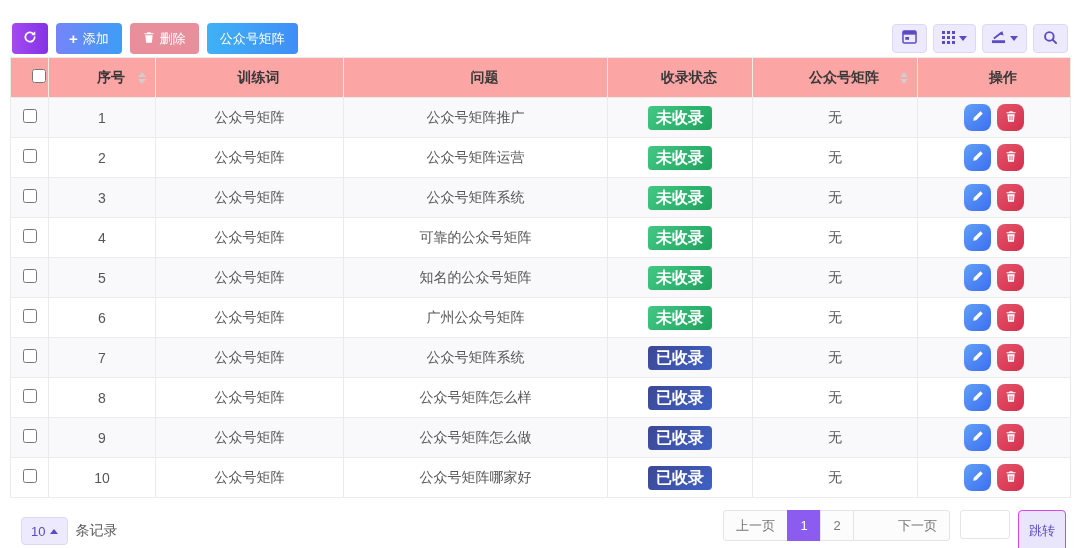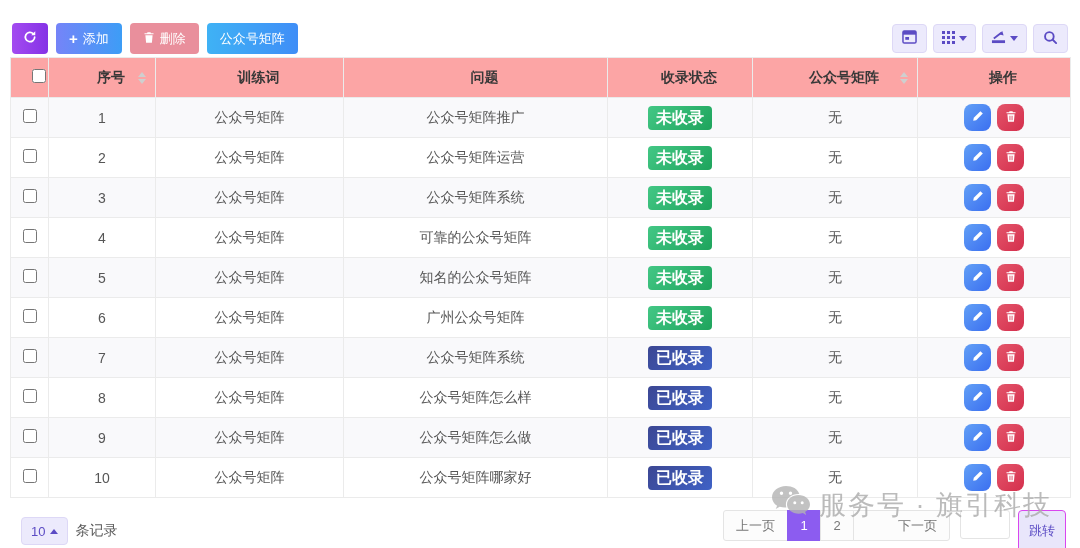--- a/index.html
+++ b/index.html
@@ -465,23 +465,14 @@
     <div class="pager">
       <button class="pbtn first">上一页</button>
       <button class="pbtn num active">1</button>
       <button class="pbtn num">2</button>
       <button class="pbtn last">下一页</button>
       <input class="jump-input" style="">
       <button class="jump-btn">跳转</button>
     </div>
   </div>
 
-  <div class="watermark">
-    <span>
-      <svg width="40" height="34" viewBox="0 0 40 34" fill="#b4b4b4">
-        <path d="M15 2C7.3 2 1 7 1 13.2c0 3.5 2 6.6 5.1 8.6L4.7 25l4-2.2c1.6.5 3.4.8 5.2.8.5 0 1 0 1.5-.1-.3-1-.5-2-.5-3.1 0-5.8 5.6-10.4 12.5-10.4h.9C26.9 5 21.5 2 15 2zm-4.5 5.6a1.7 1.7 0 1 1 0 3.4 1.7 1.7 0 0 1 0-3.4zm9 0a1.7 1.7 0 1 1 0 3.4 1.7 1.7 0 0 1 0-3.4z"></path>
-        <path d="M39 20.4c0-5.1-5.2-9.3-11.5-9.3S16 15.3 16 20.4s5.2 9.3 11.5 9.3c1.5 0 3-.2 4.3-.7l3.5 1.9-1.2-3c2.9-1.7 4.9-4.4 4.9-7.5zm-15.2-3.1a1.5 1.5 0 1 1 0 3 1.5 1.5 0 0 1 0-3zm7.4 0a1.5 1.5 0 1 1 0 3 1.5 1.5 0 0 1 0-3z"></path>
-      </svg>
-    </span>
-    <span>服务号 · 旗引科技</span>
-  </div>
 
 </div>
 
 </body></html>

